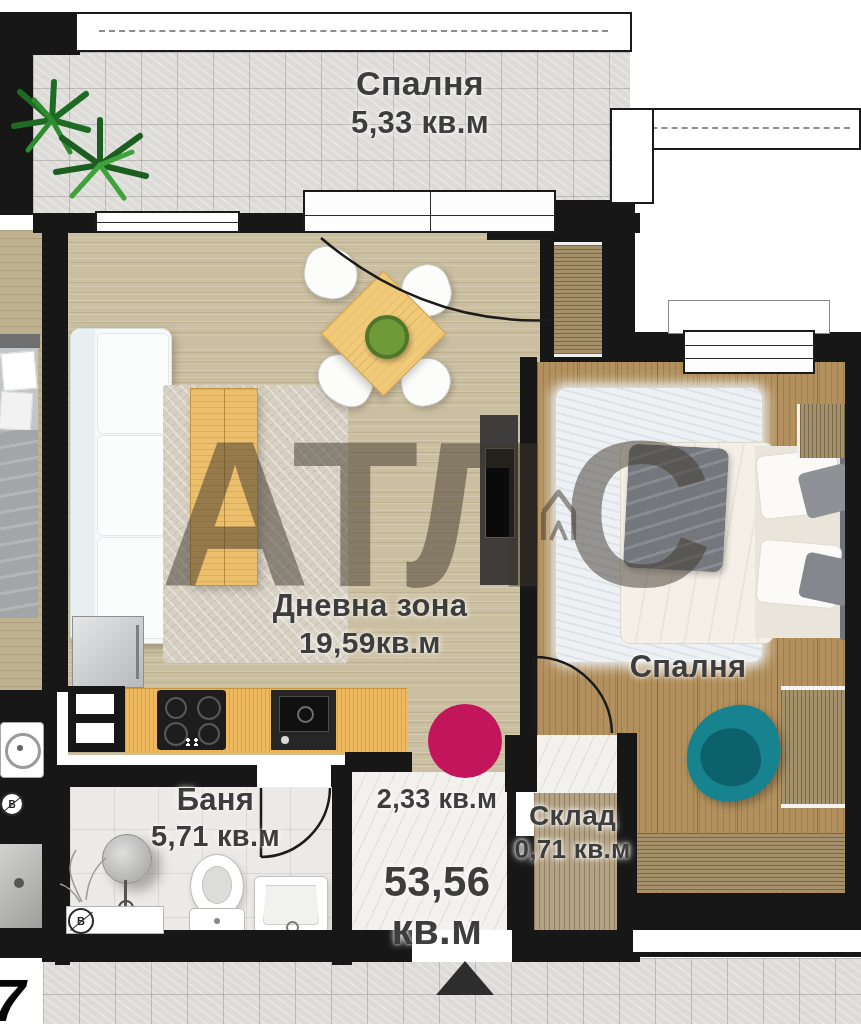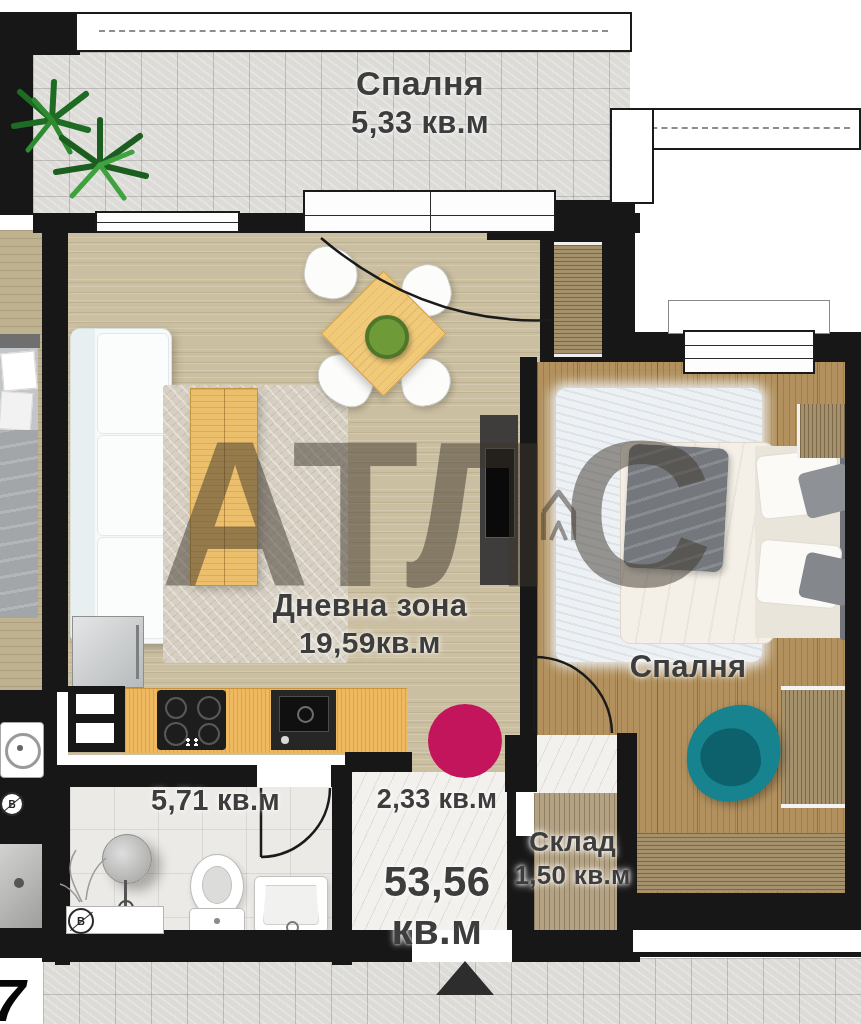--- a/index.html
+++ b/index.html
@@ -273,26 +273,27 @@
     <div class="l2" style="font-size:31px;">5,33 кв.м</div>
   </div>
   <div class="lbl" style="left:250px;top:588px;width:240px;">
     <div style="font-size:31px;">Дневна зона</div>
     <div class="l2" style="font-size:30px;">19,59кв.м</div>
   </div>
   <div class="lbl" style="left:588px;top:649px;width:200px;">
     <div style="font-size:31px;">Спалня</div>
   </div>
   <div class="lbl" style="left:118px;top:782px;width:195px;">
+    <div style="font-size:31px;">Баня</div>
     <div class="l2" style="font-size:29px;">5,71 кв.м</div>
   </div>
   <div class="lbl" style="left:348px;top:782px;width:178px;">
     <div class="l2" style="font-size:27px;">2,33 кв.м</div>
   </div>
   <div class="lbl" style="left:348px;top:856px;width:178px;">
     <div class="l2" style="font-size:42px;">53,56 кв.м</div>
   </div>
-  <div class="lbl" style="left:505px;top:826px;width:135px;text-shadow:0 0 8px #ffffff,0 0 4px #ffffff;">
+  <div class="lbl" style="left:505px;top:800px;width:135px;text-shadow:0 0 8px #ffffff,0 0 4px #ffffff;">
     <div style="font-size:28px;">Склад</div>
-    <div class="l2" style="font-size:26px;">1,50 кв.м</div>
+    <div class="l2" style="font-size:26px;">0,71 кв.м</div>
   </div>
 
 </div>
 
 </body></html>

